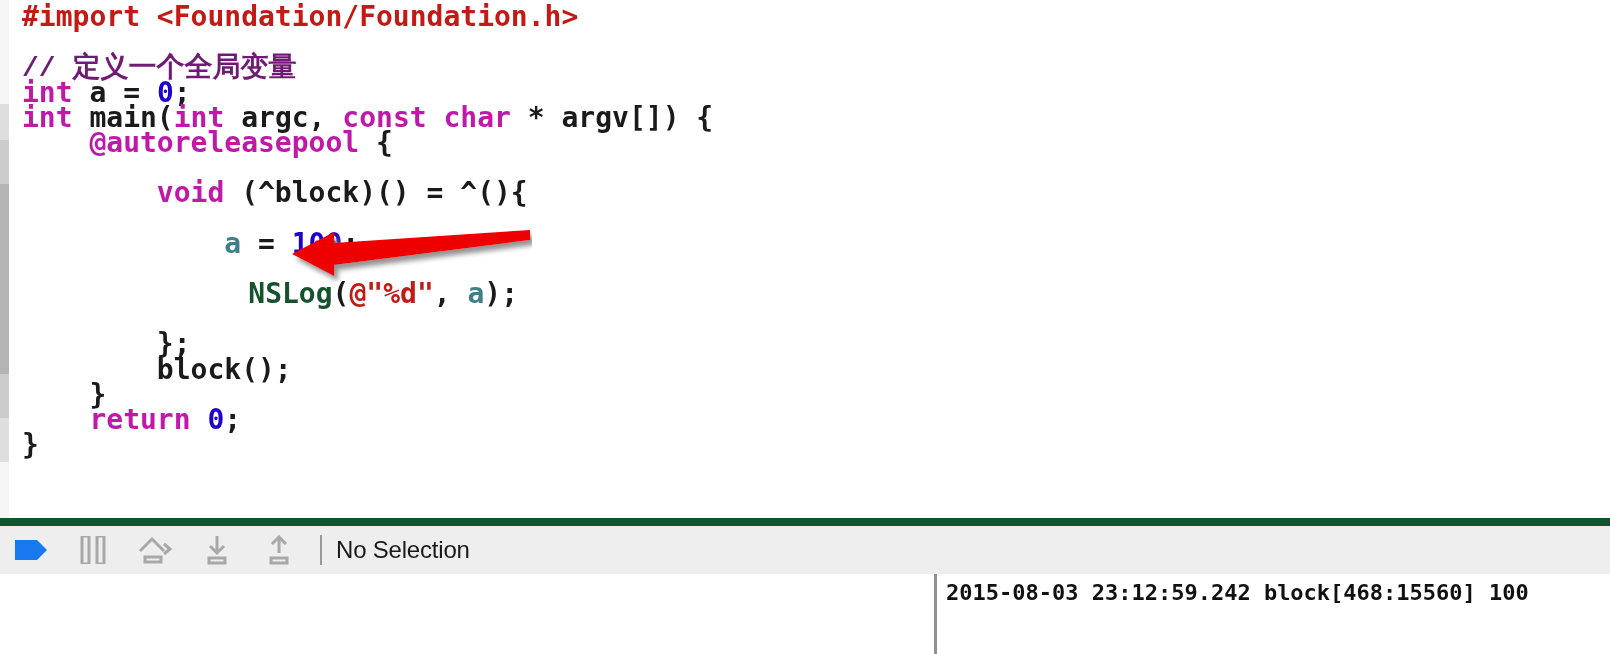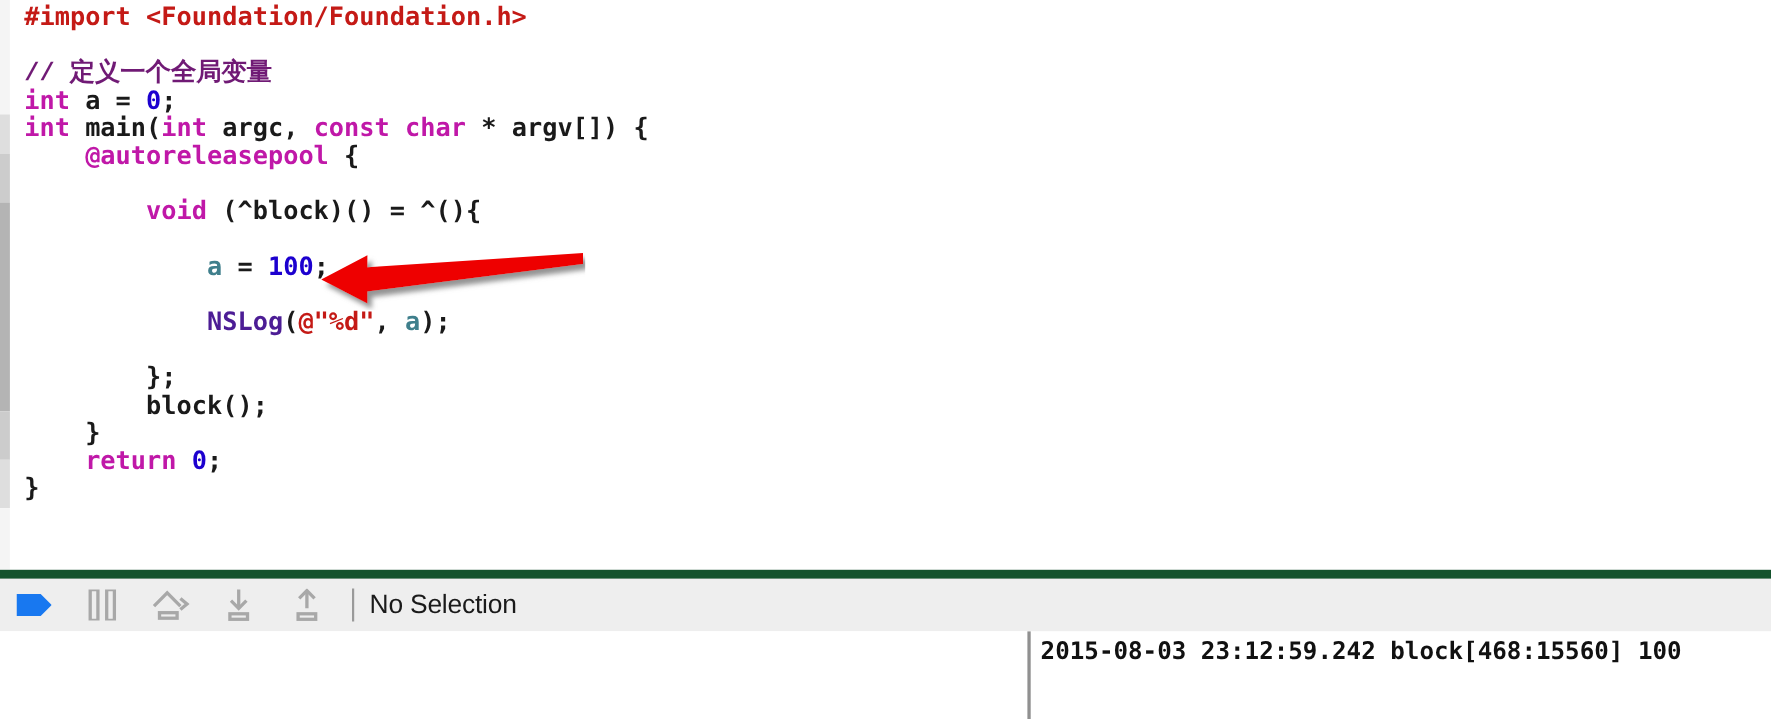--- a/index.html
+++ b/index.html
@@ -32,33 +32,33 @@
     width: 9px;
     height: 518px;
   }
   .fold-seg { position: absolute; left: 0; width: 9px; }
 
   #code {
     position: absolute;
     left: 22px;
     top: 4px;
     font-family: "DejaVu Sans Mono", "Liberation Mono", monospace;
-    font-size: 23px;
+    font-size: 28px;
     line-height: 25.2px;
     letter-spacing: 0px;
     white-space: pre;
     color: #1a1a1a;
     font-weight: 700;
   }
   .ln { display: block; height: 25.2px; }
   .kw   { color: #c018a8; }      
   .pre  { color: #c41a16; }      
   .cmt  { color: #701a75; font-family: Liberation Mono, monospace; }      
   .num  { color: #1c00cf; }      
-  .fn   { color: #4c1d95; }      
+  .fn   { color: #14532d; margin-left: 24px; }      
   .var  { color: #3f7f8c; }      
   .pln  { color: #1a1a1a; }
 
   
   #annotation {
     position: absolute;
     left: 560px;
     top: 200px;
     font-family: "DejaVu Sans", sans-serif;
     font-weight: 700;

